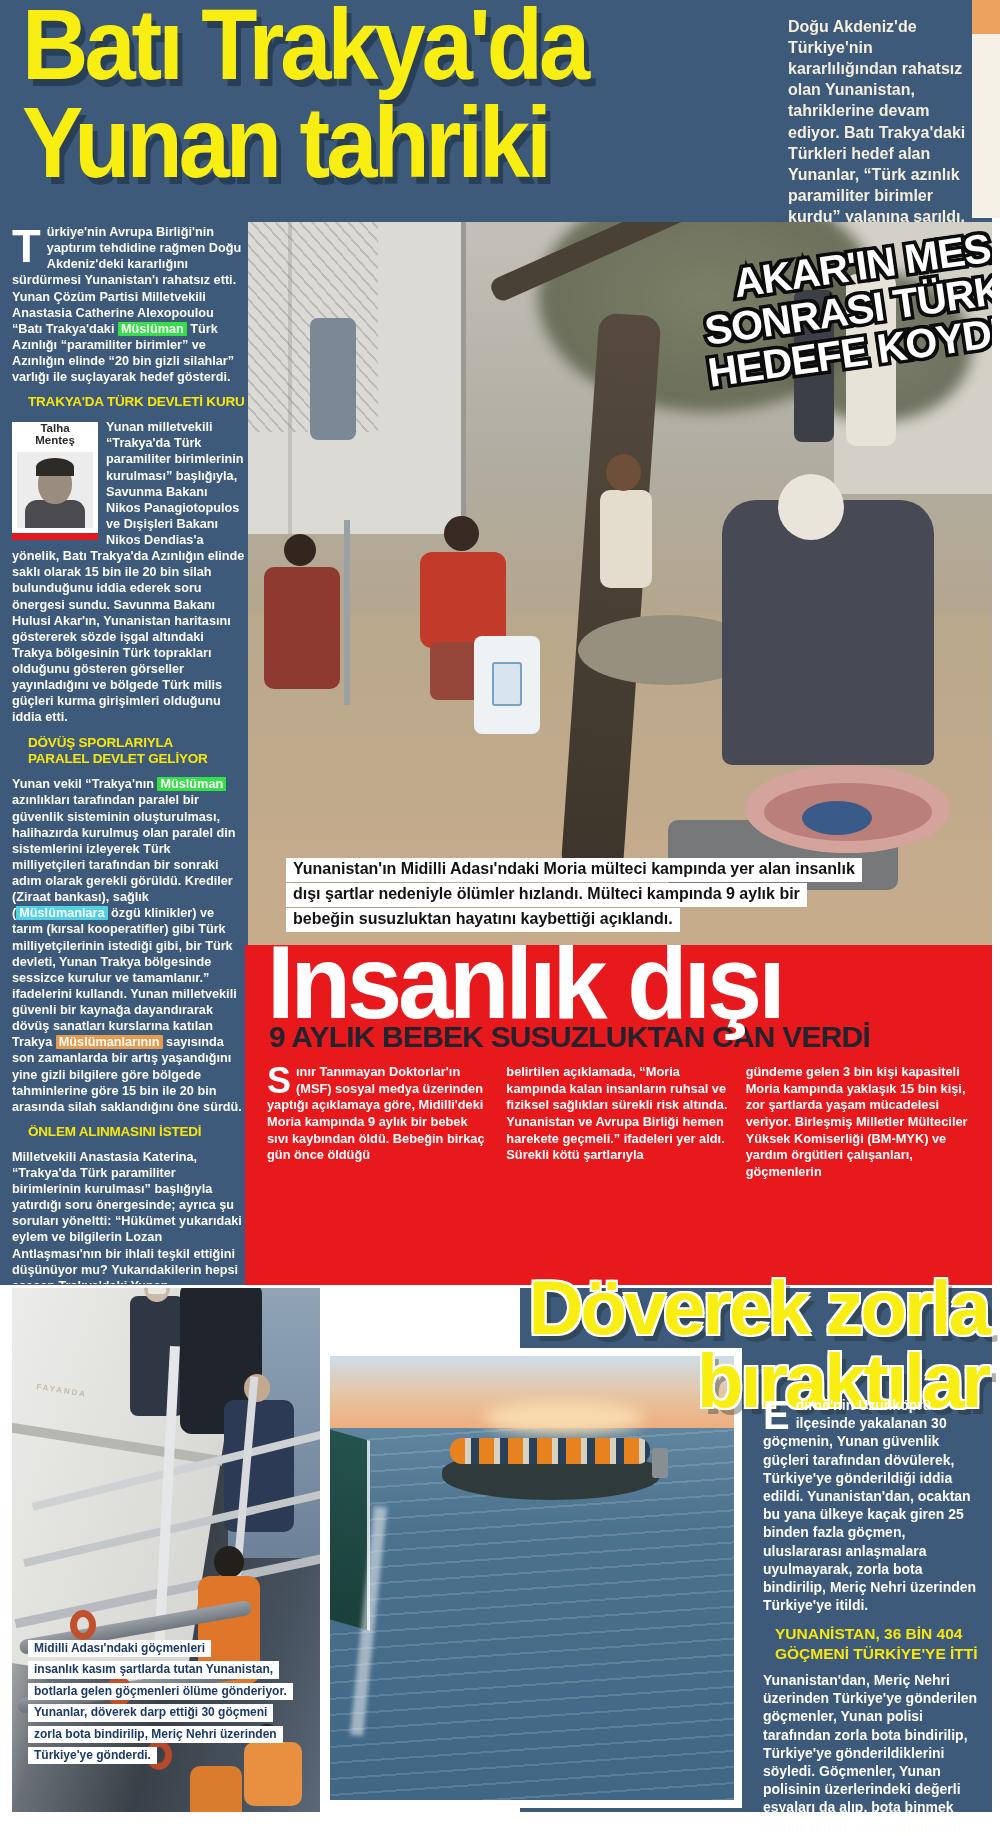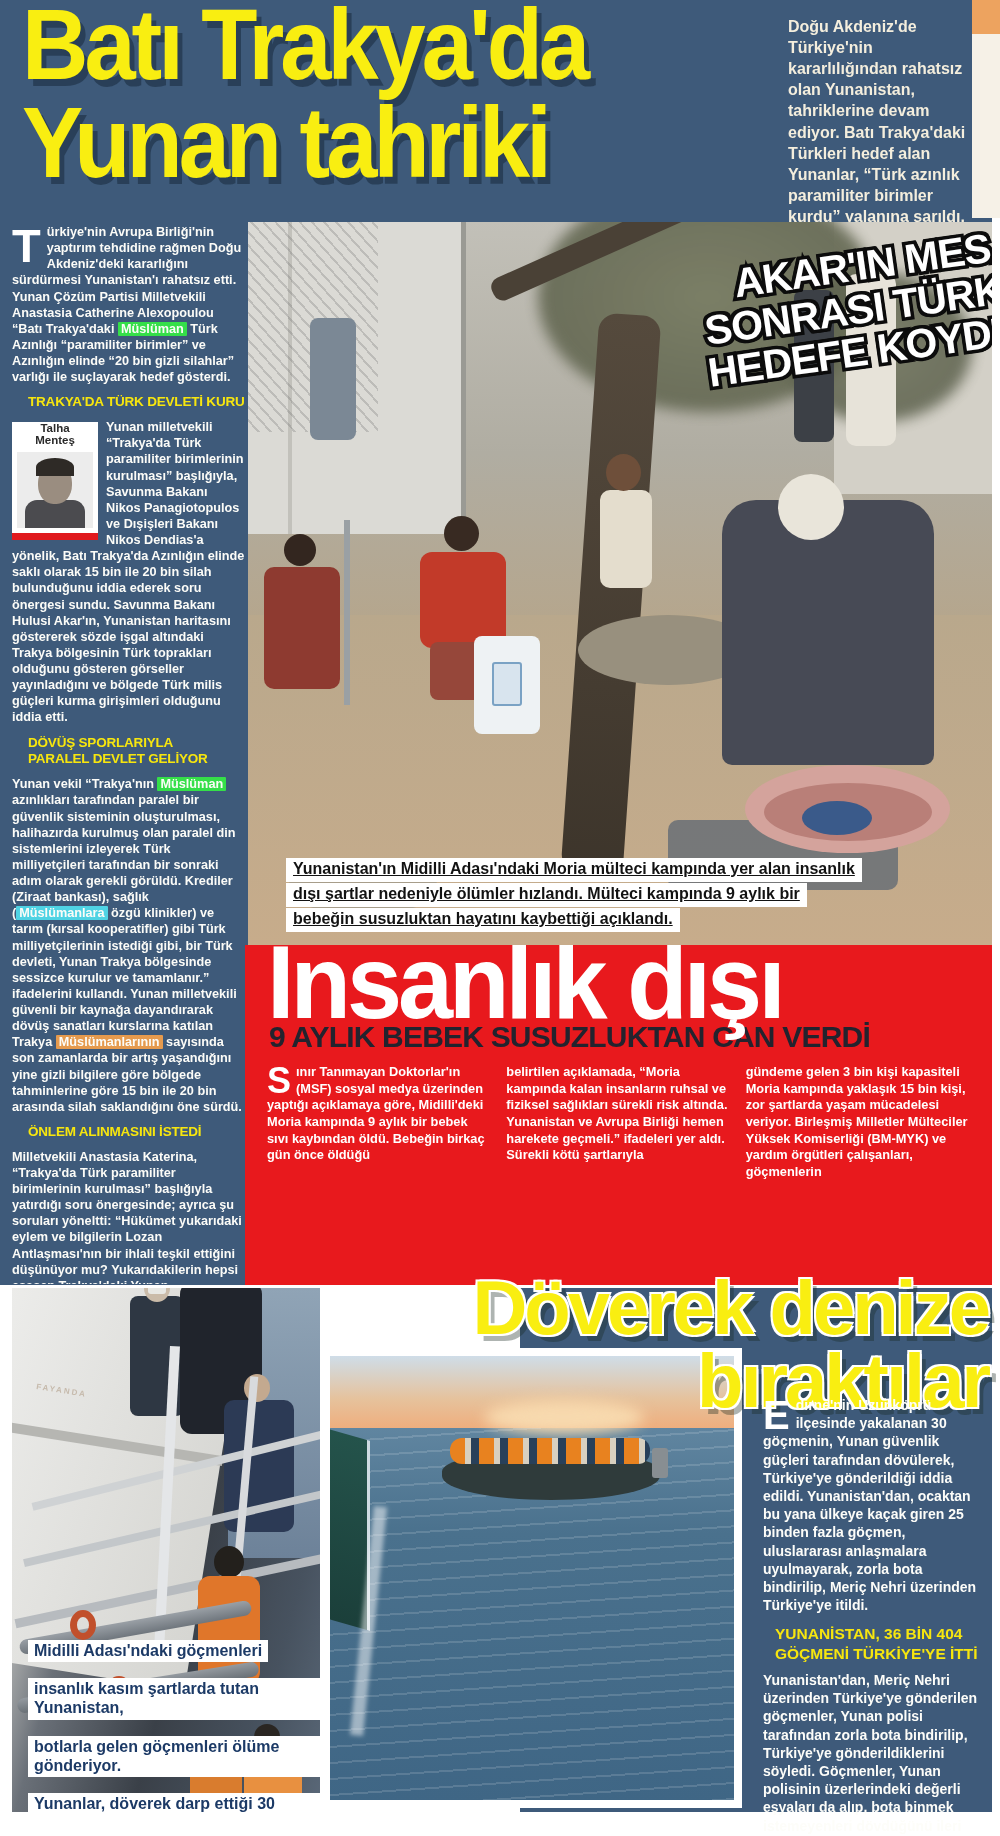--- a/index.html
+++ b/index.html
@@ -78,21 +78,21 @@
   .c-jug-label { left:244px; top:440px; width:30px; height:44px; background:#d8e4ee; border:2px solid #7aa2c4; border-radius:3px; }
 
   .overlay-head { position:absolute; left:330px; top:18px; width:640px; transform:rotate(-8deg);
     text-align:center; }
   .overlay-line { display:block; color:#ffffff; font-weight:900; font-size:41px; line-height:1.04;
     letter-spacing:-1px; white-space:nowrap;
     -webkit-text-stroke:7px #0c0c0c; paint-order:stroke fill;
     text-shadow:3px 3px 0 #0c0c0c,-3px 3px 0 #0c0c0c,3px -3px 0 #0c0c0c,-3px -3px 0 #0c0c0c; }
   .camp-caption { position:absolute; left:38px; top:636px; width:640px; }
   .camp-caption span { display:table; background:#ffffff; color:#121212; font-weight:700;
-    font-size:16px; line-height:1.18; padding:2px 7px 3px 7px; margin-bottom:1px;text-decoration:underline; }
+    font-size:16px; line-height:1.18; padding:2px 7px 3px 7px; margin-bottom:1px; }
 
   
   .banner { position:absolute; left:245px; top:945px; width:747px; height:340px; background:#e8191d; overflow:hidden; }
   .banner-headline { margin:-14px 0 0 22px; color:#ffffff; font-weight:800; font-size:99px;
     letter-spacing:-4px; line-height:1.0; white-space:nowrap; transform:scaleY(1.04); transform-origin:top left; }
   .banner-subhead { margin:-10px 0 0 24px; color:#23232e; font-weight:800; font-size:30px;
     letter-spacing:-0.8px; white-space:nowrap; }
   .banner-cols { display:flex; gap:15px; margin:10px 22px 0 22px; }
   .banner-col { flex:1; color:#ffffff; font-weight:700; font-size:12.8px; line-height:1.3; }
   .banner-col .dropcap { font-size:36px; color:#ffffff; padding-right:5px; }
@@ -123,21 +123,21 @@
   .sh-pipe2 { left:4px; top:392px; width:244px; height:15px; border-radius:8px; background:linear-gradient(#949aa0,#697076); transform:rotate(-9deg); }
   .sh-ring1 { left:58px; top:322px; width:26px; height:30px; border:7px solid #c1502c; border-radius:50%; }
   .sh-ring2 { left:94px; top:388px; width:26px; height:30px; border:7px solid #c1502c; border-radius:50%; }
   .sh-ring3 { left:134px; top:452px; width:26px; height:30px; border:7px solid #b5492a; border-radius:50%; }
   .sh-vest2 { right:18px; bottom:6px; width:58px; height:64px; background:#e89040; border-radius:10px; }
   .sh-vest3 { right:78px; bottom:-8px; width:52px; height:54px; background:#d97c2e; border-radius:10px; }
   .sh-head2 { right:40px; bottom:62px; width:26px; height:26px; background:#2a2622; border-radius:50%; }
   .sh-name { left:24px; top:98px; color:#c6baac; font-size:8px; font-weight:700; letter-spacing:2px; transform:rotate(9deg); }
   .ship-caption { position:absolute; left:16px; top:352px; }
   .ship-caption span { display:table; background:#ffffff; color:#1c3a66; font-weight:700;
-    font-size:16px; line-height:1.2; padding:1px 6px 2px 6px; margin-bottom:16px; }
+    font-size:12px; line-height:1.2; padding:1px 6px 2px 6px; margin-bottom:4px; }
 
   .inset { position:absolute; left:322px; top:1348px; width:420px; height:460px; border:8px solid #ffffff;
     overflow:hidden; background:linear-gradient(180deg,#6f93ad 0%,#4a718d 40%,#3f6685 100%); }
   .inset div { position:absolute; }
   .i-sky { left:0; top:0; width:100%; height:72px; background:linear-gradient(180deg,#cfdde8 0%,#e6c29c 60%,#efae7e 100%); }
   .i-glow { left:38%; top:44px; width:160px; height:34px; background:#f7d9ae; border-radius:50%; filter:blur(7px); }
   .i-waves { left:0; top:72px; width:100%; height:388px;
     background:repeating-linear-gradient(-4deg, rgba(255,255,255,0.14) 0 2px, transparent 2px 16px); }
   .i-bow { left:-8px; top:78px; width:48px; height:190px; background:linear-gradient(#24534b,#1b3f3a); transform:skewY(16deg); border-right:3px solid #cfdbe2; }
   .i-wake { left:32px; top:150px; width:13px; height:230px; background:rgba(255,255,255,0.5); transform:rotate(6deg); filter:blur(2px); }
@@ -303,21 +303,21 @@
     <div class="i-glow"></div>
     <div class="i-waves"></div>
     <div class="i-bow"></div>
     <div class="i-wake"></div>
     <div class="i-dinghy"></div>
     <div class="i-crowd"></div>
     <div class="i-motor"></div>
   </div>
 
   <div class="bottom-headline">
-    <span>Döverek denize</span>
+    <span>Döverek zorla</span>
     <span>bıraktılar</span>
   </div>
 
   <div class="bottom-article">
     <p><span class="dropcap">E</span><span>dirne'nin Uzunköprü ilçesinde yakalanan 30 göçmenin, Yunan güvenlik güçleri tarafından dövülerek, Türkiye'ye gönderildiği iddia edildi. Yunanistan'dan, ocaktan bu yana ülkeye kaçak giren 25 binden fazla göçmen, uluslararası anlaşmalara uyulmayarak, zorla bota bindirilip, Meriç Nehri üzerinden Türkiye'ye itildi.</span></p>
     <div class="bottom-subhead">
       <span style="display:block">YUNANİSTAN, 36 BİN 404</span>
       <span style="display:block">GÖÇMENİ TÜRKİYE'YE İTTİ</span>
     </div>
     <p>Yunanistan'dan, Meriç Nehri üzerinden Türkiye'ye gönderilen göçmenler, Yunan polisi tarafından zorla bota bindirilip, Türkiye'ye gönderildiklerini söyledi. Göçmenler, Yunan polisinin üzerlerindeki değerli eşyaları da alıp, bota binmek istemeyenleri dövdüğünü ileri sürdü.</p>

